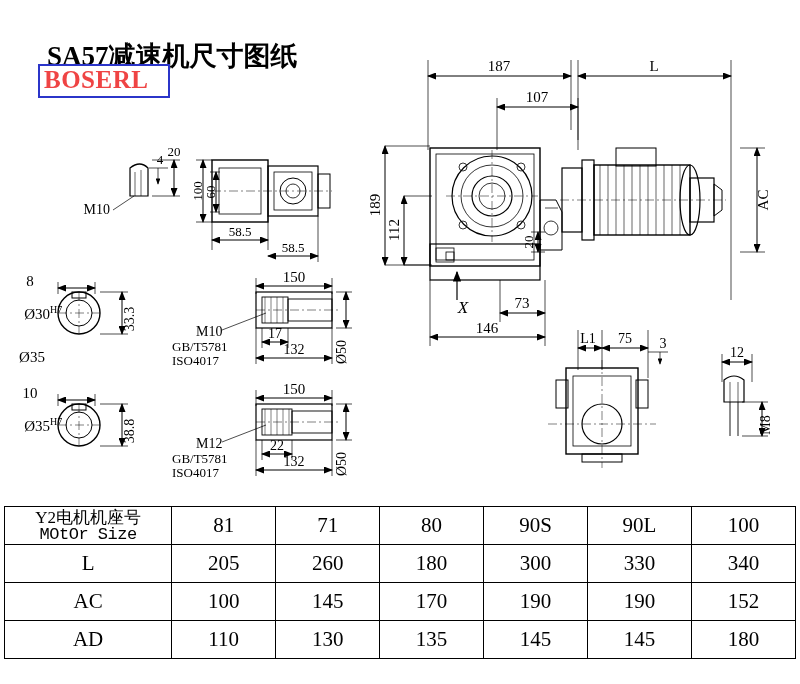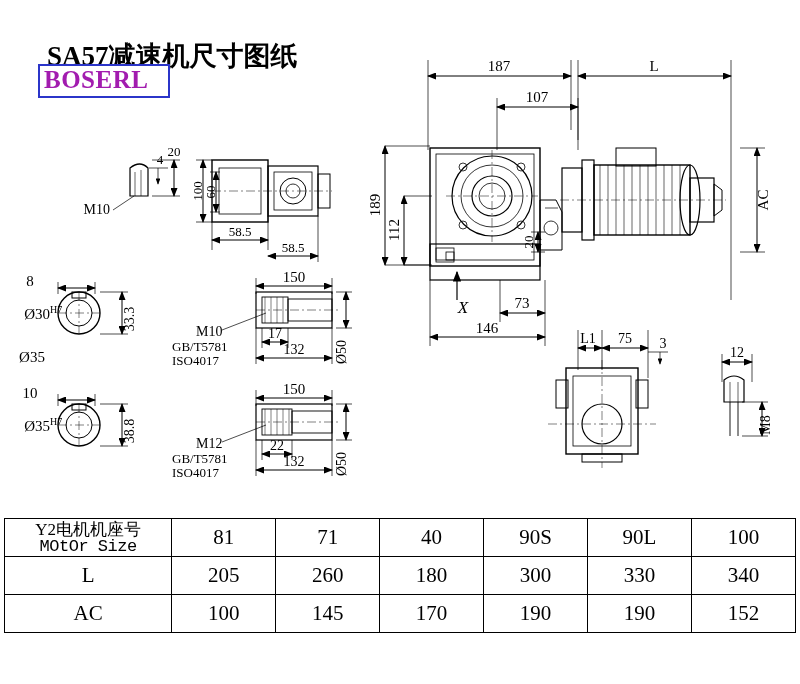--- a/index.html
+++ b/index.html
@@ -21,30 +21,30 @@
   }
   .logo-box{
     position:absolute;left:38px;top:64px;
     width:128px;height:30px;
     border:2px solid #2b35c9;
     background:#fff;
   }
   .logo-text{
     position:absolute;left:44px;top:66px;
     font-size:25px;font-weight:bold;
-    color:#a21caf;
+    color:#ef4444;
     font-family:"Liberation Serif", serif;
     letter-spacing:0.5px;
   }
 
   .draw{position:absolute;left:0;top:0;width:800px;height:684px;}
 
   
   .spec-table{
-    position:absolute;left:4px;top:518px;
+    position:absolute;left:4px;top:506px;
     width:792px;
     border-collapse:collapse;
     font-family:"Liberation Serif", serif;
   }
   .spec-table td{
     border:1px solid #000;
     text-align:center;
     font-size:21px;
     height:37px;
     padding:0;
@@ -382,21 +382,21 @@
 
 <table class="spec-table">
   <tbody>
       <tr>
     <td class="head twoline">
       <span class="l1">Y2电机机座号</span>
       <span class="l2">MOtOr Size</span>
     </td>
     <td class="col">81</td>
     <td class="col">71</td>
-    <td class="col">40</td>
+    <td class="col">80</td>
     <td class="col">90S</td>
     <td class="col">90L</td>
     <td class="col">100</td>
   </tr>
   <tr>
     <td class="head rowlabel">L</td>
     <td class="col">205</td>
     <td class="col">260</td>
     <td class="col">180</td>
     <td class="col">300</td>
@@ -405,14 +405,23 @@
   </tr>
   <tr>
     <td class="head rowlabel">AC</td>
     <td class="col">100</td>
     <td class="col">145</td>
     <td class="col">170</td>
     <td class="col">190</td>
     <td class="col">190</td>
     <td class="col">152</td>
   </tr>
+  <tr>
+    <td class="head rowlabel">AD</td>
+    <td class="col">110</td>
+    <td class="col">130</td>
+    <td class="col">135</td>
+    <td class="col">145</td>
+    <td class="col">145</td>
+    <td class="col">180</td>
+  </tr>
 </tbody>
   </table>
 
 </body></html>

